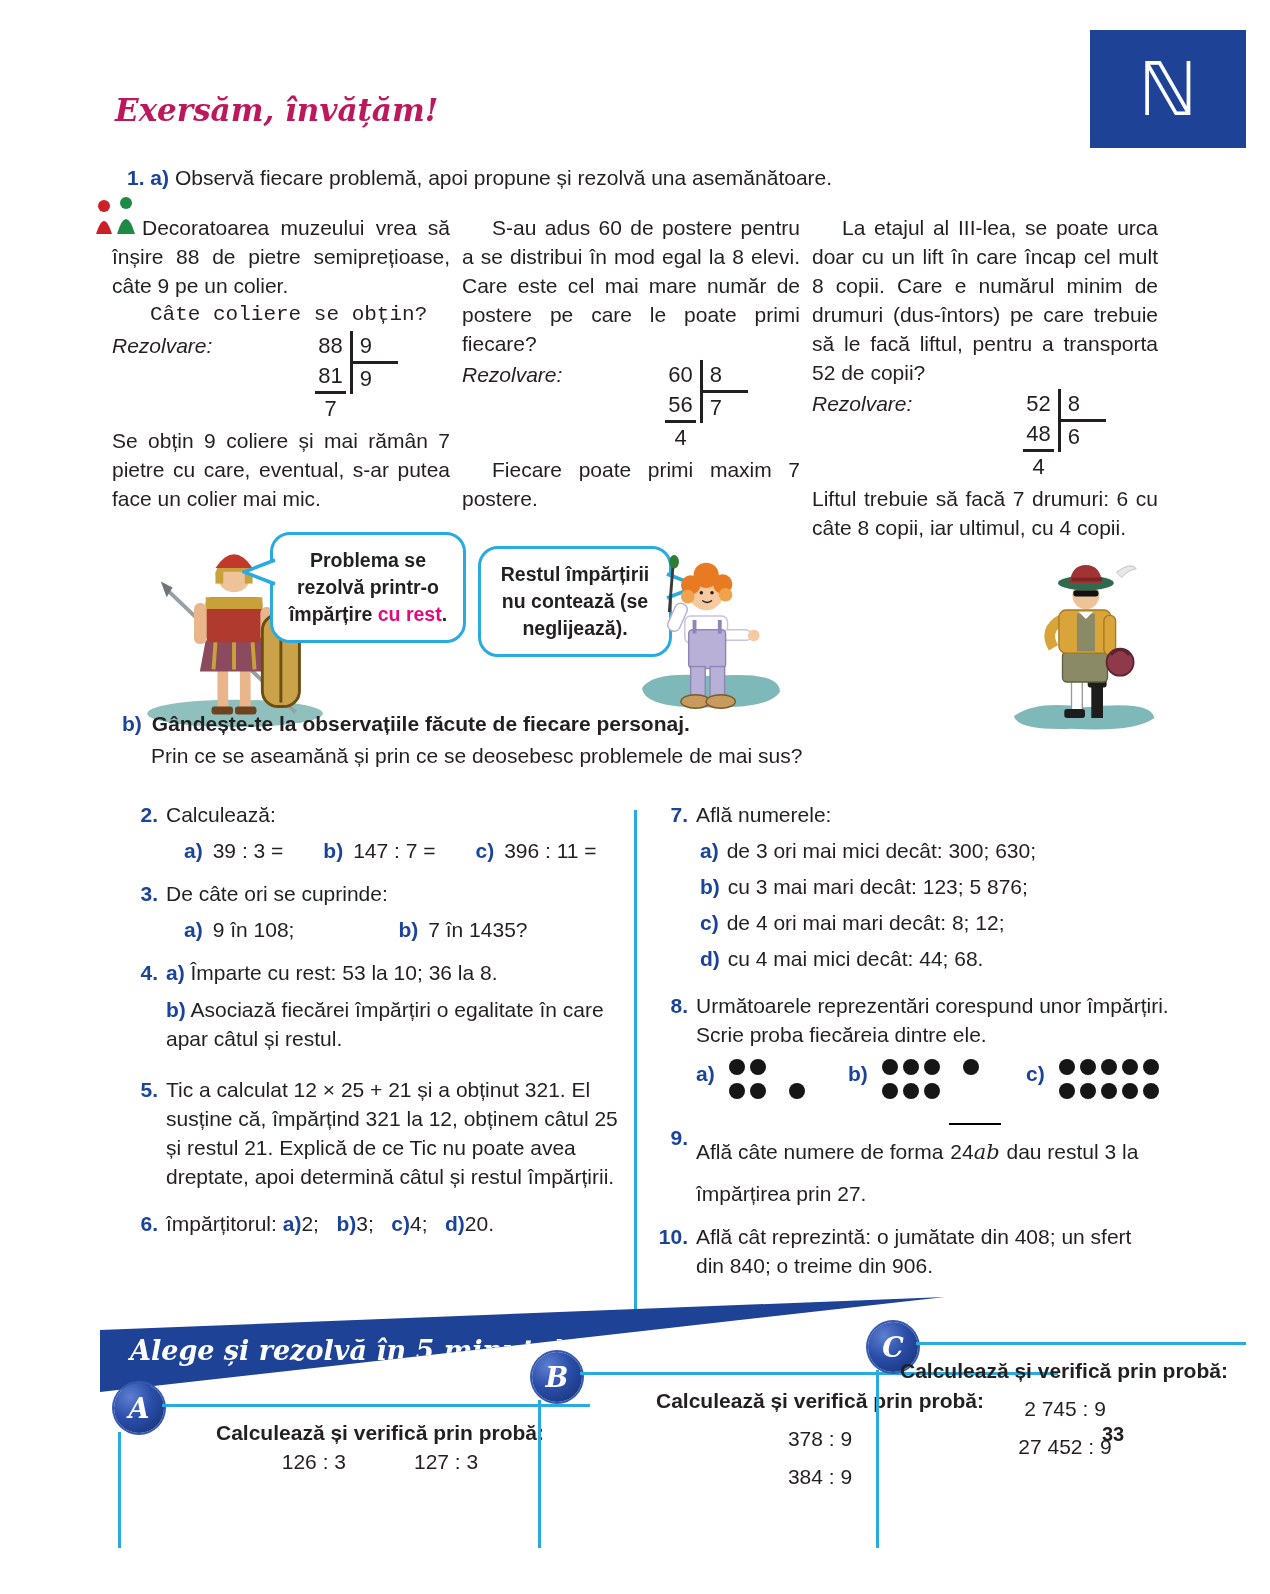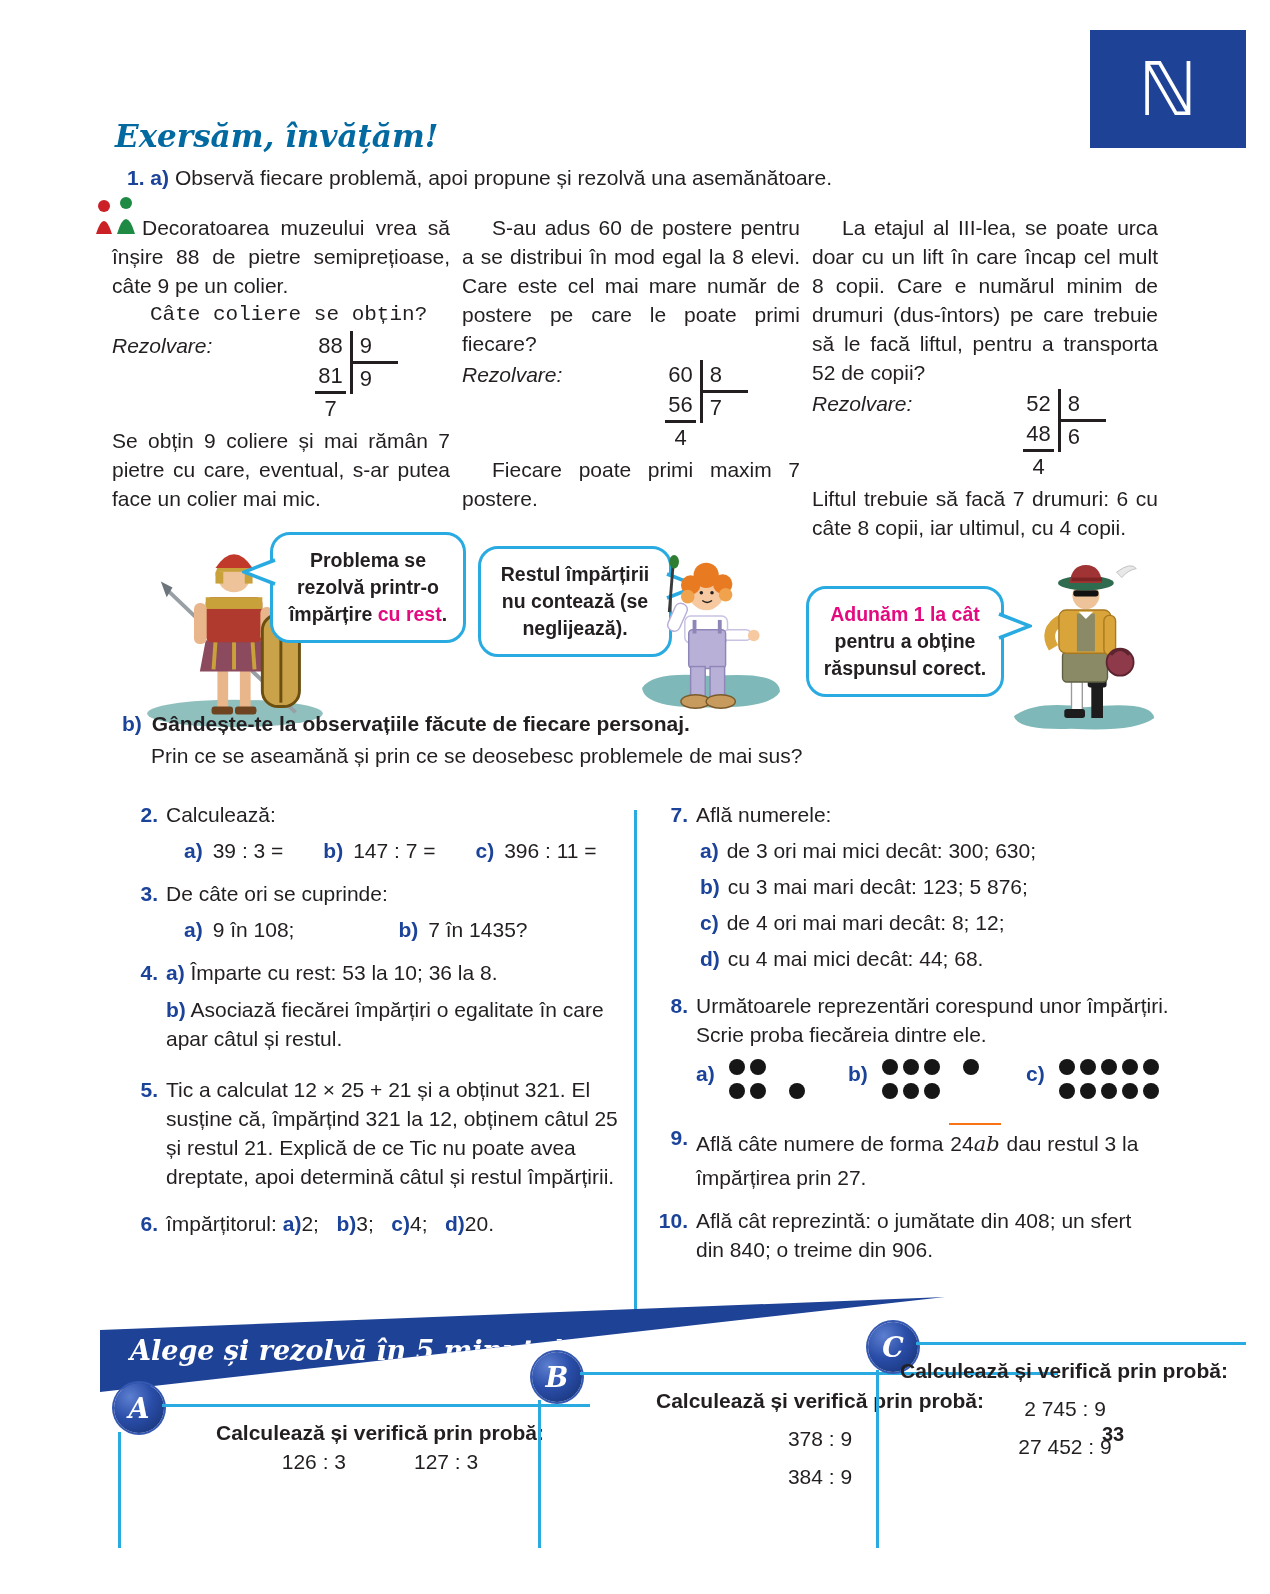--- a/index.html
+++ b/index.html
@@ -6,22 +6,22 @@
   #page{
     position:relative;width:1270px;height:1594px;background:#ffffff;
     font-family:"Liberation Sans",sans-serif;color:#231f20;overflow:hidden;
     margin:0 auto;
   }
   
   .corner-tab{position:absolute;left:1090px;top:30px;width:156px;height:118px;background:#1e4296;
     display:flex;align-items:center;justify-content:center;}
   .corner-tab span{color:#fff;font-size:74px;font-family:"DejaVu Sans",sans-serif;line-height:1;}
   
-  .main-title{position:absolute;left:115px;top:118px;font-family:"DejaVu Serif",serif;font-style:italic;
-    font-weight:bold;font-size:31px;color:#0369a1;}
+  .main-title{position:absolute;left:115px;top:92px;font-family:"DejaVu Serif",serif;font-style:italic;
+    font-weight:bold;font-size:31px;color:#be185d;}
   .intro-line{position:absolute;left:127px;top:166px;font-size:21px;}
   .blue{color:#1b4399;font-weight:bold;}
   .magenta{color:#e5097f;}
   
   .pcol{position:absolute;top:213px;font-size:21px;line-height:29px;text-align:justify;}
   #pcol1{left:112px;width:338px;}
   #pcol2{left:462px;width:338px;}
   #pcol3{left:812px;width:346px;}
   .ptext{text-indent:30px;}
   .pquestion{padding-left:38px;font-family:Liberation Mono, monospace;}
@@ -59,21 +59,21 @@
   .sublist .sl{color:#1b4399;font-weight:bold;padding-right:8px;}
   .inline-sub .sl{color:#1b4399;font-weight:bold;}
   
   .reps{display:flex;margin-top:10px;}
   .rep{display:flex;align-items:flex-start;}
   .rep .sl{color:#1b4399;font-weight:bold;padding-right:14px;}
   .dot-rows{display:flex;flex-direction:column;}
   .dot-row{display:flex;margin-bottom:8px;}
   .dot-group{display:flex;margin-right:18px;}
   .dot{width:16px;height:16px;border-radius:50%;background:#161616;margin-right:5px;}
-  .ov{display:inline-block;border-top:2px solid #f97316;line-height:22px;padding:8px 1px;}
+  .ov{display:inline-block;border-top:2px solid #000000;line-height:22px;padding:16px 1px;}
   .ov .var{font-style:italic;font-family:"DejaVu Serif",serif;}
   
   .banner{position:absolute;left:100px;top:1297px;width:845px;height:95px;background:#1e4296;
     -webkit-clip-path:polygon(0 33px,845px 0,0 95px);clip-path:polygon(0 33px,845px 0,0 95px);}
   .banner span{position:absolute;left:30px;top:38px;color:#fff;font-family:"DejaVu Serif",serif;
     font-style:italic;font-weight:bold;font-size:27px;white-space:nowrap;}
   .badge{position:absolute;width:50px;height:50px;border-radius:50%;
     background:radial-gradient(circle at 32% 28%,#5d7fd0 0%,#2a4da8 45%,#14306f 100%);
     display:flex;align-items:center;justify-content:center;
     color:#fff;font-family:"DejaVu Serif",serif;font-style:italic;font-weight:bold;font-size:27px;
@@ -231,28 +231,20 @@
     <circle cx="74" cy="24" r="13" fill="#e87a22"></circle>
     <circle cx="58" cy="34" r="10" fill="#e87a22"></circle>
     <circle cx="91" cy="33" r="10" fill="#e87a22"></circle>
     <circle cx="94" cy="44" r="7" fill="#f0a24c"></circle>
     <circle cx="55" cy="46" r="7" fill="#f0a24c"></circle>
     <circle cx="69" cy="42" r="1.8" fill="#231f20"></circle>
     <circle cx="80" cy="42" r="1.8" fill="#231f20"></circle>
     <path d="M70,50 Q75,54 80,50" stroke="#231f20" stroke-width="1.5" fill="none"></path>
   </svg>
 
-  <div class="bubble" style="left:806px;top:586px;width:172px">
-    <span class="tail" style="right:-31px">
-      <svg width="34" height="30" viewBox="0 0 34 30">
-          <path d="M1,3 L32,15 L1,27" fill="#ffffff" stroke="#29abe2" stroke-width="3.5"></path>
-        </svg>
-    </span>
-    <span></span><span class="magenta">Adunăm 1 la cât</span><span> pentru a obține răspunsul corect.</span>
-  </div>
 
   <svg class="char" style="left:1000px;top:556px" width="170" height="180" viewBox="0 0 170 200">
     <path d="M6,178 Q30,160 85,168 Q160,160 162,180 Q140,196 70,192 Q10,194 6,178 Z" fill="#7fb8b8"></path>
     <rect x="70" y="138" width="12" height="36" fill="#ffffff" stroke="#9a9a9a" stroke-width="1.5"></rect>
     <rect x="62" y="170" width="23" height="10" rx="3" fill="#1d1d1d"></rect>
     <rect x="92" y="138" width="13" height="42" fill="#1d1d1d"></rect>
     <rect x="88" y="134" width="21" height="12" rx="3" fill="#1d1d1d"></rect>
     <rect x="60" y="106" width="50" height="34" rx="5" fill="#8a8a66" stroke="#5f5f44" stroke-width="1.5"></rect>
     <rect x="62" y="100" width="46" height="8" fill="#1d1d1d"></rect>
     <rect x="80" y="100" width="10" height="8" fill="#cfcfcf"></rect>

